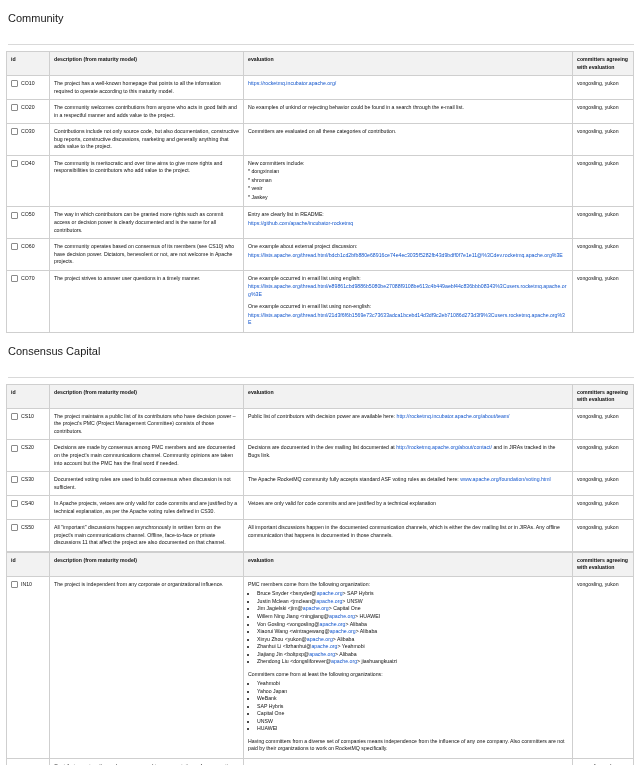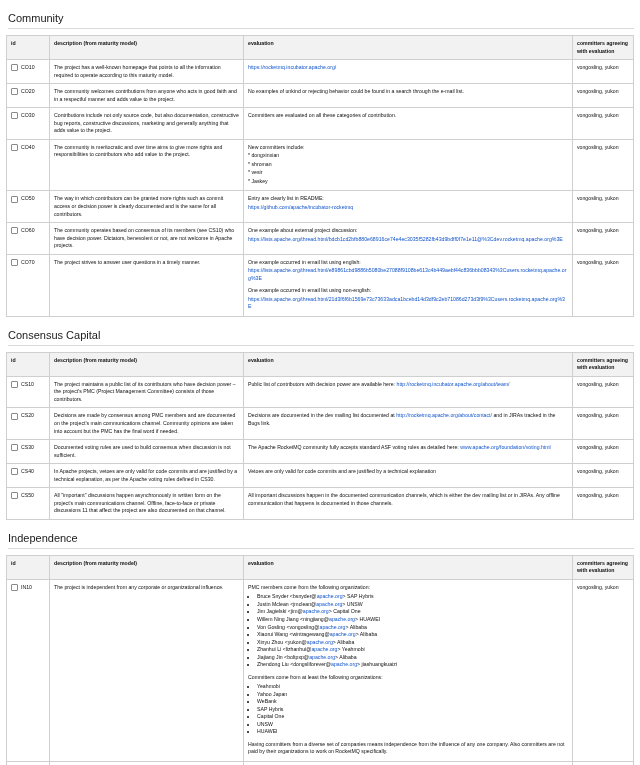--- a/index.html
+++ b/index.html
@@ -8,21 +8,21 @@
     font-family:"Liberation Sans", sans-serif;
     color:#111111;
     -webkit-font-smoothing:antialiased;
   }
   .page{width:640px;padding:0 6px 10px 6px;box-sizing:border-box;}
   h2.section-title{
     font-size:11px;
     font-weight:400;
     color:#1a1a1a;
     margin:12px 0 6px 2px;
-    padding-bottom:4px;
+    padding-bottom:20px;
     border-bottom:1px solid #d9d9d9;
   }
   table{
     width:100%;
     border-collapse:collapse;
     table-layout:fixed;
     font-size:5.2px;
     line-height:1.45;
   }
   th,td{
@@ -188,21 +188,20 @@
           <tr>
             <td class="idcell"><span class="chk"></span><span class="idtext">CS50</span></td>
             <td>All "important" discussions happen asynchronously in written form on the project's main communications channel. Offline, face-to-face or private discussions 11 that affect the project are also documented on that channel.</td>
             <td>
               <div class="eval-line">All important discussions happen in the documented communication channels, which is either the dev mailing list or in JIRAs. Any offline communication that happens is documented in those channels.</div>
             </td>
             <td class="comm">vongosling, yukon</td>
           </tr>
         </tbody>
       </table>
-      <h2 class="section-title">Independence</h2>
       <table>
         <thead>
           <tr>
             <th class="col-id">id</th>
             <th class="col-desc">description (from maturity model)</th>
             <th class="col-eval">evaluation</th>
             <th class="col-comm">committers agreeing with evaluation</th>
           </tr>
         </thead>
         <tbody>

